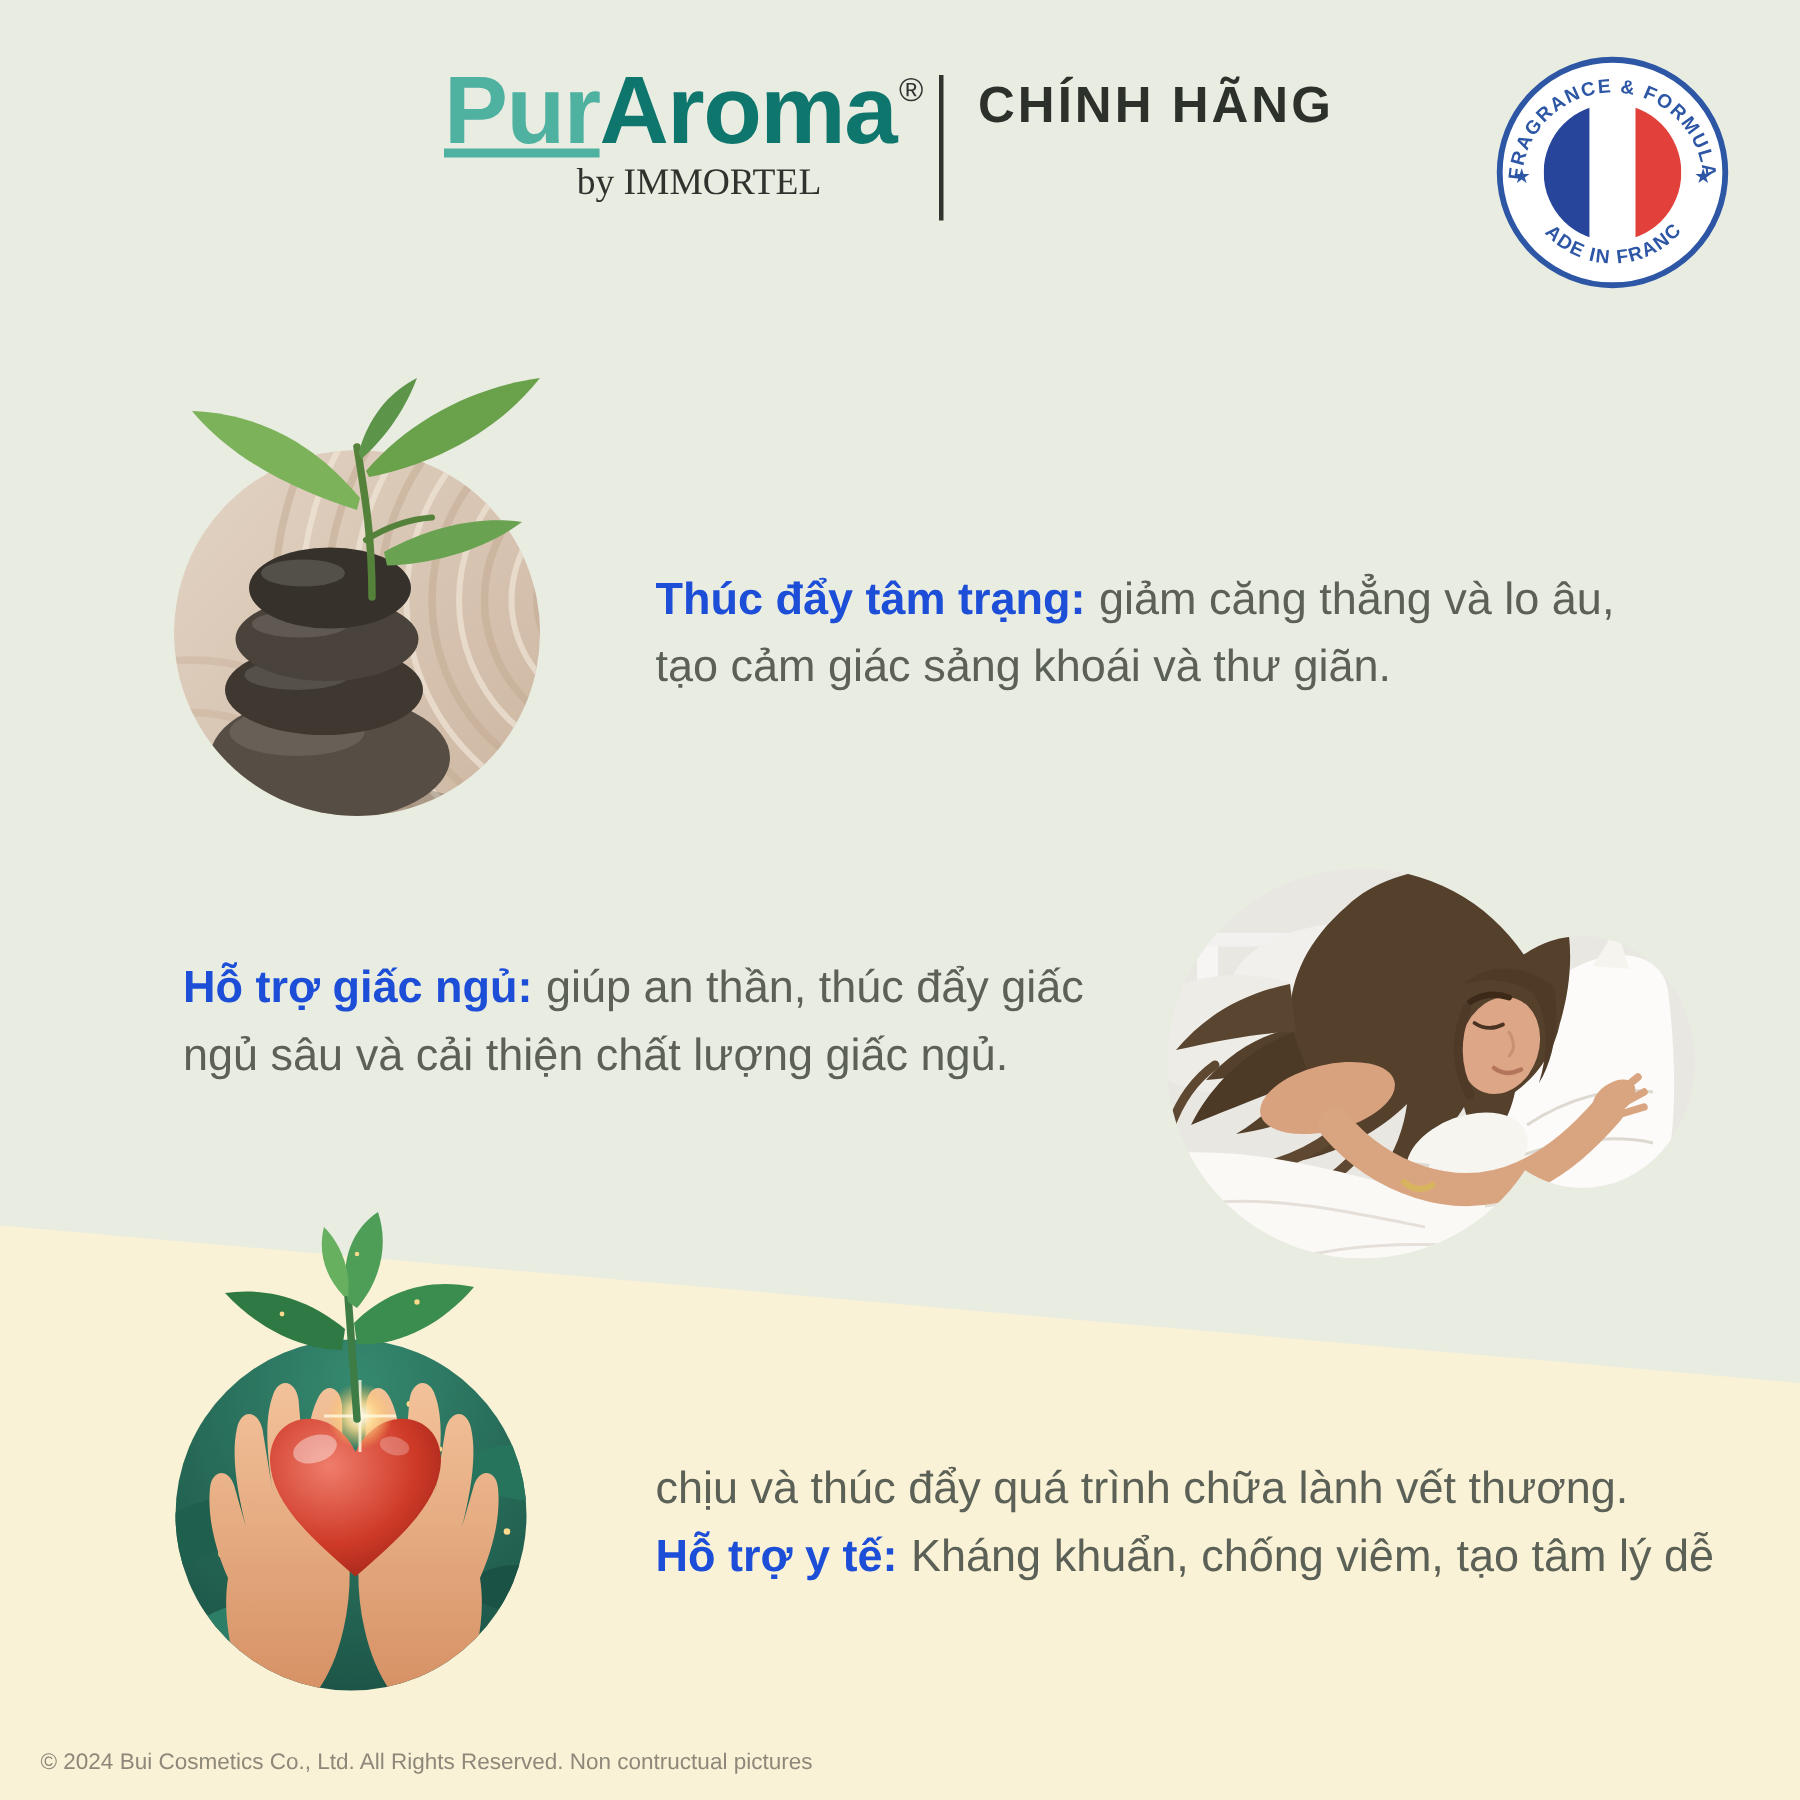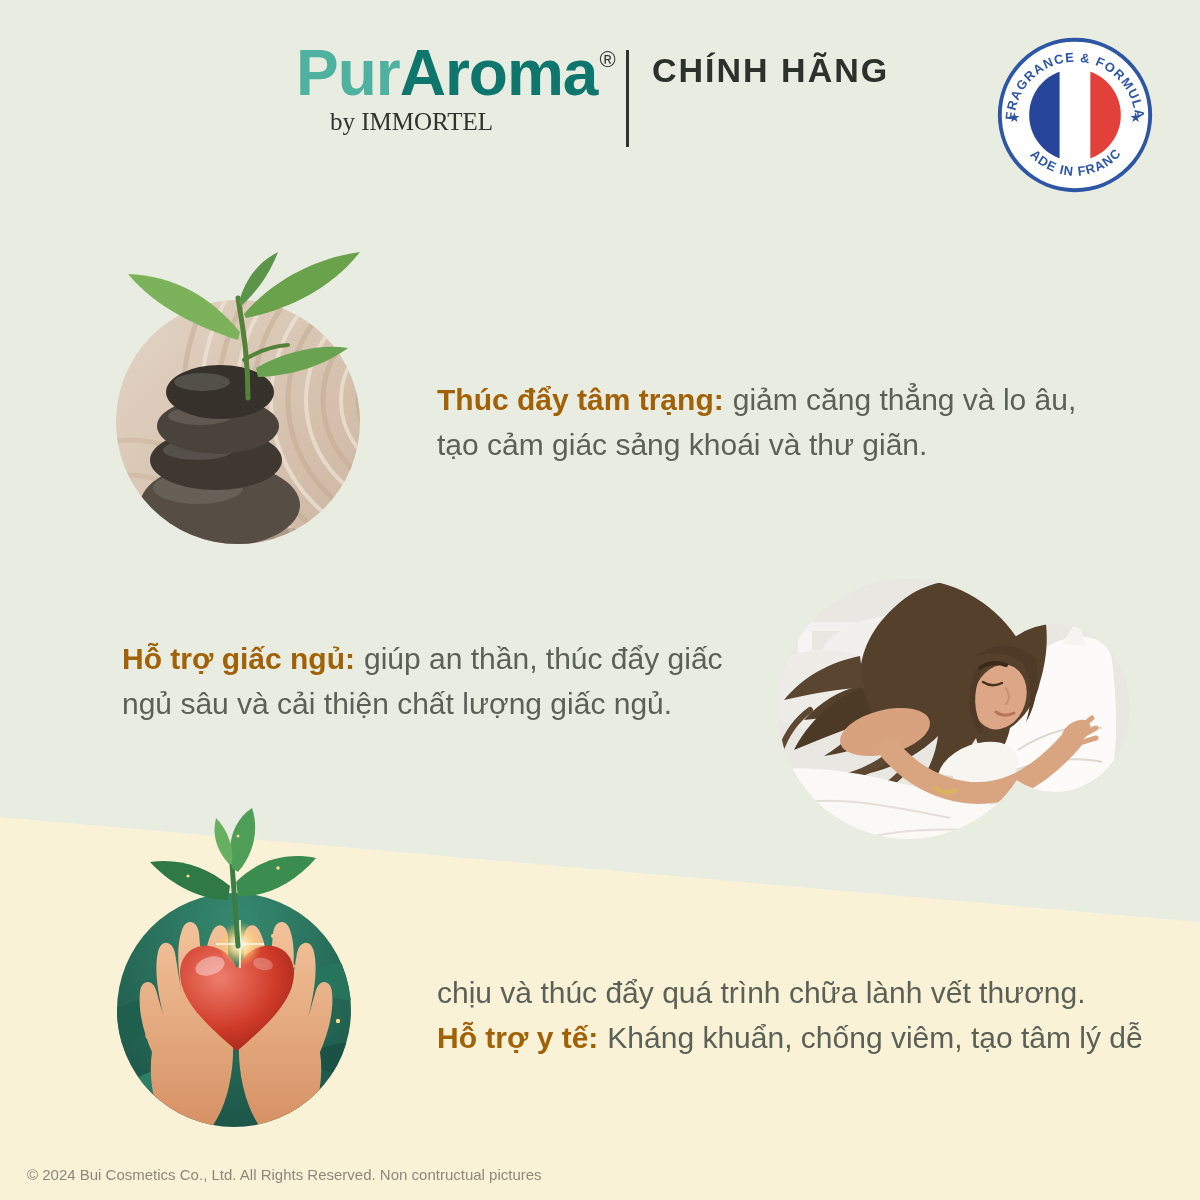--- a/index.html
+++ b/index.html
@@ -9,31 +9,31 @@
     font-family:"Liberation Sans",sans-serif;
   }
   .abs{position:absolute;}
   
   .bg-cream{
     position:absolute;inset:0;background:#faf2d6;
     clip-path:polygon(0 817px,1200px 922px,1200px 1200px,0 1200px);
   }
   
   .brand{position:absolute;left:296px;top:36px;font-size:64px;font-weight:600;letter-spacing:-1px;white-space:nowrap;}
-  .brand .pur{color:#4fb2a1;}
+  .brand .pur{color:#4fb2a1;text-decoration:underline;}
   .brand .aroma{color:#0f766e;}
   .brand .reg{font-size:22px;color:#2f3430;vertical-align:28px;font-weight:400;margin-left:2px;}
-  .byline{position:absolute;left:330px;top:108px;width:272px;text-align:left;
+  .byline{position:absolute;left:330px;top:108px;width:272px;text-align:center;
           font-family:"Liberation Serif",serif;font-size:25px;color:#2e332e;}
   .divider{position:absolute;left:626px;top:50px;width:3px;height:97px;background:#2f342f;}
   .store-label{position:absolute;left:652px;top:46px;font-size:34px;font-weight:700;
                letter-spacing:2px;line-height:48px;color:#2c312b;white-space:nowrap;}
   
   .feat{position:absolute;white-space:nowrap;font-size:30px;line-height:45px;color:#5b6156;}
-  .feat .t{font-weight:700;color:#a16207;margin-right:9px;}
+  .feat .t{font-weight:700;color:#1d4ed8;margin-right:9px;}
   .feat div{white-space:nowrap;}
   
   .footer{position:absolute;left:27px;top:1166px;font-size:15px;color:#8d887a;}
 </style>
 </head>
 <body>
 
 <div id="canvas">
 
   <div class="bg-cream"></div>

